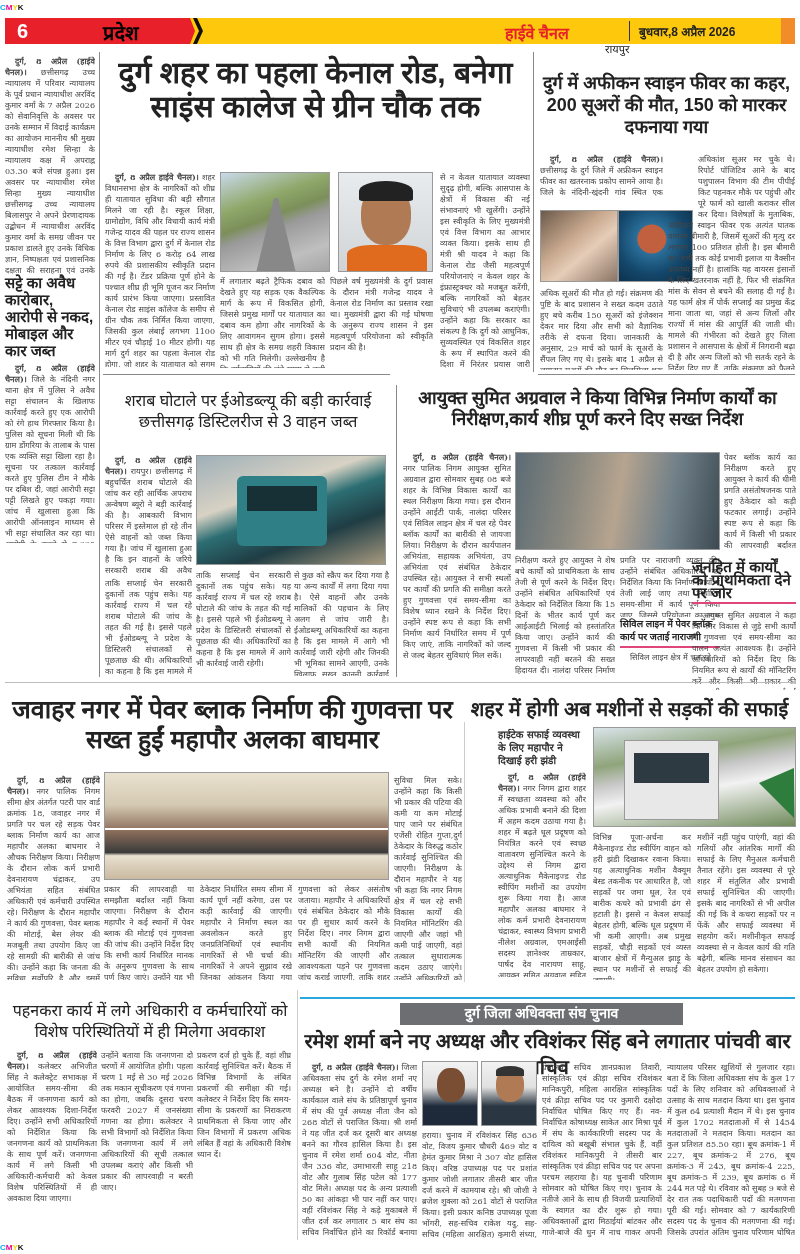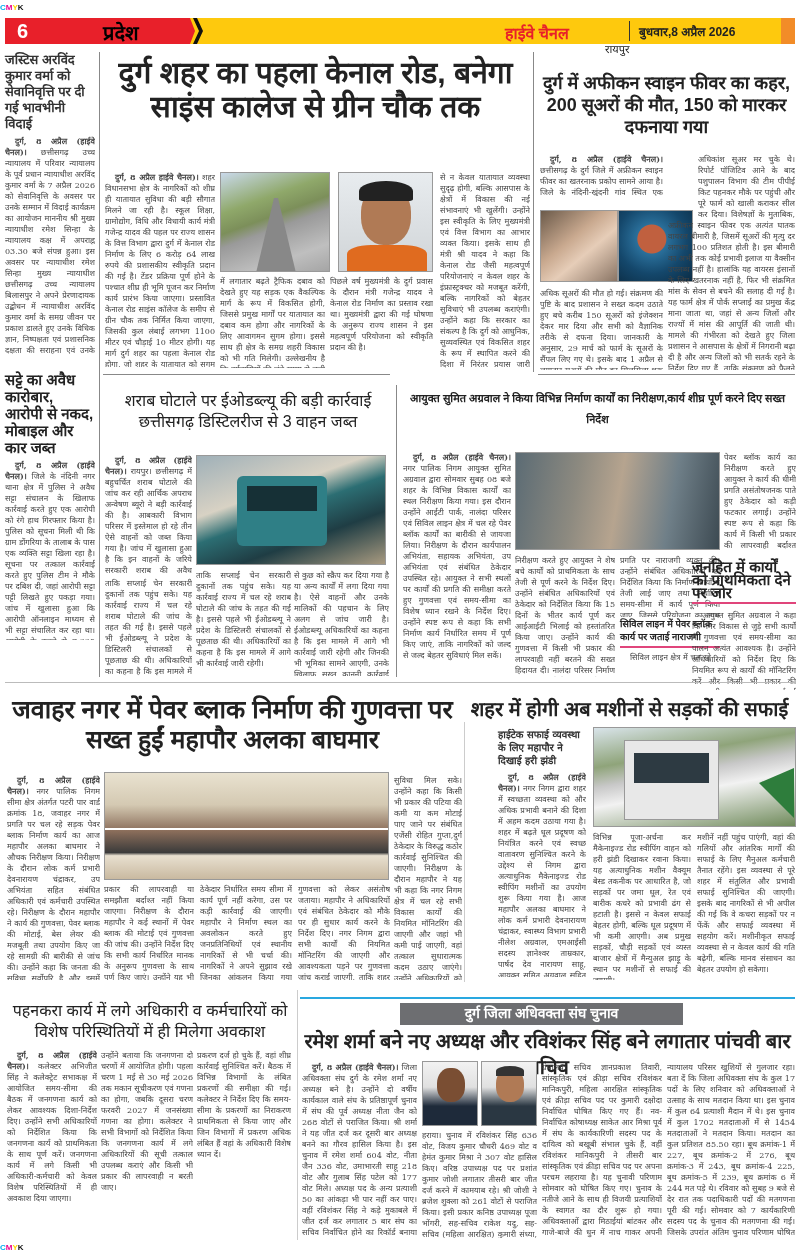--- a/index.html
+++ b/index.html
@@ -39,25 +39,24 @@
   <span class="pg">6</span>
   <span class="sec">प्रदेश</span>
   <span class="brand">हाईवे चैनल</span>
   <span class="city">रायपुर</span>
   <span class="sep"></span>
   <span class="date">बुधवार,8 अप्रैल 2026</span>
   <div class="orange"></div>
 </div>
 
 <div class="abs" style="left:5px;top:52px;width:90px;">
-  <div class="hl" style="font-size:13px;line-height:16px;text-align:left;color:#333">जस्टिस अरविंद कुमार वर्मा को सेवानिवृत्ति पर दी गई भावभीनी विदाई</div>
   <div class="body-txt" style="margin-top:4px;height:218px;text-indent:10px">
     <b>दुर्ग, 8 अप्रैल (हाईवे चैनल)।</b> <span>छत्तीसगढ़ उच्च न्यायालय में परिवार न्यायालय के पूर्व प्रधान न्यायाधीश अरविंद कुमार वर्मा के 7 अप्रैल 2026 को सेवानिवृत्ति के अवसर पर उनके सम्मान में विदाई कार्यक्रम का आयोजन माननीय श्री मुख्य न्यायाधीश रमेश सिन्हा के न्यायालय कक्ष में अपराह्न 03.30 बजे संपन्न हुआ। इस अवसर पर न्यायाधीश रमेश सिन्हा मुख्य न्यायाधीश छत्तीसगढ़ उच्च न्यायालय बिलासपुर ने अपने प्रेरणादायक उद्बोधन में न्यायाधीश अरविंद कुमार वर्मा के समग्र जीवन पर प्रकाश डालते हुए उनके विधिक ज्ञान, निष्पक्षता एवं प्रशासनिक दक्षता की सराहना एवं उनके योगदान की प्रशंसा करते हुए उनके भावी जीवन हेतु शुभकामनाएँ दीं।</span>
   </div>
-  <div class="hl" style="font-size:15px;line-height:17px;text-align:left;margin-top:17px">सट्टे का अवैध कारोबार, आरोपी से नकद, मोबाइल और कार जब्त</div>
+  <div class="hl" style="font-size:15px;line-height:17px;text-align:left;margin-top:0">सट्टे का अवैध कारोबार, आरोपी से नकद, मोबाइल और कार जब्त</div>
   <div class="body-txt" style="margin-top:4px;height:180px;text-indent:10px">
     <b>दुर्ग, 8 अप्रैल (हाईवे चैनल)।</b> <span>जिले के नंदिनी नगर थाना क्षेत्र में पुलिस ने अवैध सट्टा संचालन के खिलाफ कार्रवाई करते हुए एक आरोपी को रंगे हाथ गिरफ्तार किया है। पुलिस को सूचना मिली थी कि ग्राम डोंगरिया के तालाब के पास एक व्यक्ति सट्टा खिला रहा है। सूचना पर तत्काल कार्रवाई करते हुए पुलिस टीम ने मौके पर दबिश दी, जहां आरोपी सट्टा पट्टी लिखते हुए पकड़ा गया। जांच में खुलासा हुआ कि आरोपी ऑनलाइन माध्यम से भी सट्टा संचालित कर रहा था। आरोपी के कब्जे से 7,995 नगद, सट्टा पट्टी, पेन, एक मोबाइल फोन और एक कार जब्त की गई है।</span>
   </div>
 </div>
 <div class="vrule" style="left:99px;top:52px;height:625px"></div>
 
 <div class="abs" style="left:103px;top:52px;width:425px">
   <div class="hl" style="font-size:30px;line-height:34px;margin-top:4px">दुर्ग शहर का पहला केनाल रोड, बनेगा साइंस कालेज से ग्रीन चौक तक</div>
 </div>
 <div class="body-txt abs" style="left:105px;top:172px;width:110px;height:195px;text-indent:10px">
@@ -102,21 +101,21 @@
 <div class="photo" style="left:196px;top:455px;width:190px;height:110px;background:linear-gradient(160deg,#9fb0b8 0%,#d8d2c4 35%,#2c6e73 50%,#1f3d44 70%,#a89a80 100%)">
   <div style="position:absolute;left:40px;top:20px;width:90px;height:70px;background:#2f7f86;border-radius:6px"></div>
   <div style="position:absolute;left:50px;top:30px;width:70px;height:25px;background:#163036"></div>
 </div>
 <div class="body-txt abs" style="left:105px;top:578px;width:87px;height:98px">ताकि सप्लाई चेन सरकारी दुकानों तक पहुंच सके। यह कार्रवाई राज्य में चल रहे शराब घोटाले की जांच के तहत की गई है। इससे पहले भी ईओडब्ल्यू ने प्रदेश के डिस्टिलरी संचालकों से पूछताछ की थी। अधिकारियों का कहना है कि इस मामले में आगे भी कार्रवाई जारी रहेगी।</div>
 <div class="body-txt abs" style="left:196px;top:570px;width:95px;height:106px">ताकि सप्लाई चेन सरकारी दुकानों तक पहुंच सके। यह कार्रवाई राज्य में चल रहे शराब घोटाले की जांच के तहत की गई है। इससे पहले भी ईओडब्ल्यू ने प्रदेश के डिस्टिलरी संचालकों से पूछताछ की थी। अधिकारियों का कहना है कि इस मामले में आगे भी कार्रवाई जारी रहेगी।</div>
 <div class="body-txt abs" style="left:294px;top:570px;width:95px;height:106px">से कुछ को स्क्रैप कर दिया गया है या अन्य कार्यों में लगा दिया गया है। ऐसे वाहनों और उनके मालिकों की पहचान के लिए अलग से जांच जारी है। ईओडब्ल्यू अधिकारियों का कहना है कि इस मामले में आगे भी कार्रवाई जारी रहेगी और जिनकी भी भूमिका सामने आएगी, उनके खिलाफ सख्त कानूनी कार्रवाई की जाएगी।</div>
 <div class="vrule" style="left:396px;top:385px;height:292px"></div>
 
 <div class="abs" style="left:400px;top:388px;width:395px">
-  <div class="hl" style="font-size:11px;line-height:21px">आयुक्त सुमित अग्रवाल ने किया विभिन्न निर्माण कार्यों का निरीक्षण,कार्य शीघ्र पूर्ण करने दिए सख्त निर्देश</div>
+  <div class="hl" style="font-size:18px;line-height:21px">आयुक्त सुमित अग्रवाल ने किया विभिन्न निर्माण कार्यों का निरीक्षण,कार्य शीघ्र पूर्ण करने दिए सख्त निर्देश</div>
 </div>
 <div class="body-txt abs" style="left:403px;top:452px;width:108px;height:225px;text-indent:10px">
   <b>दुर्ग, 8 अप्रैल (हाईवे चैनल)।</b> <span>नगर पालिक निगम आयुक्त सुमित अग्रवाल द्वारा सोमवार सुबह 08 बजे शहर के विभिन्न विकास कार्यों का स्थल निरीक्षण किया गया। इस दौरान उन्होंने आईटी पार्क, नालंदा परिसर एवं सिविल लाइन क्षेत्र में चल रहे पेवर ब्लॉक कार्यों का बारीकी से जायजा लिया। निरीक्षण के दौरान कार्यपालन अभियंता, सहायक अभियंता, उप अभियंता एवं संबंधित ठेकेदार उपस्थित रहे। आयुक्त ने सभी स्थलों पर कार्यों की प्रगति की समीक्षा करते हुए गुणवत्ता एवं समय-सीमा का विशेष ध्यान रखने के निर्देश दिए। उन्होंने स्पष्ट रूप से कहा कि सभी निर्माण कार्य निर्धारित समय में पूर्ण किए जाएं, ताकि नागरिकों को जल्द से जल्द बेहतर सुविधाएं मिल सकें।</span>
 </div>
 <div class="photo" style="left:515px;top:452px;width:205px;height:98px;background:linear-gradient(100deg,#5b6b74 0%,#8d8a80 30%,#b6a48f 50%,#6f7f88 75%,#3d4a52 100%)"></div>
 <div class="body-txt abs" style="left:515px;top:555px;width:100px;height:122px">निरीक्षण करते हुए आयुक्त ने शेष बचे कार्यों को प्राथमिकता के साथ तेजी से पूर्ण करने के निर्देश दिए। उन्होंने संबंधित अधिकारियों एवं ठेकेदार को निर्देशित किया कि 15 दिनों के भीतर कार्य पूर्ण कर आईआईटी भिलाई को हस्तांतरित किया जाए। उन्होंने कार्य की गुणवत्ता में किसी भी प्रकार की लापरवाही नहीं बरतने की सख्त हिदायत दी। नालंदा परिसर निर्माण स्थल का निरीक्षण करते हुए आयुक्त ने कार्यों की धीमी</div>
 <div class="abs" style="left:620px;top:555px;width:100px">
   <div class="body-txt" style="height:62px">प्रगति पर नाराजगी व्यक्त की। उन्होंने संबंधित अधिकारियों को निर्देशित किया कि निर्माण कार्यों में तेजी लाई जाए तथा निर्धारित समय-सीमा में कार्य पूर्ण किया जाए, जिससे परियोजना का लाभ आम नागरिकों को शीघ्र मिल सके।</div>
   <div class="subh" style="margin-top:0;font-size:9.5px;line-height:13px">सिविल लाइन में पेवर ब्लॉक कार्य पर जताई नाराजगी</div>
   <div style="height:2px;background:#e0457b;margin-top:3px"></div>

